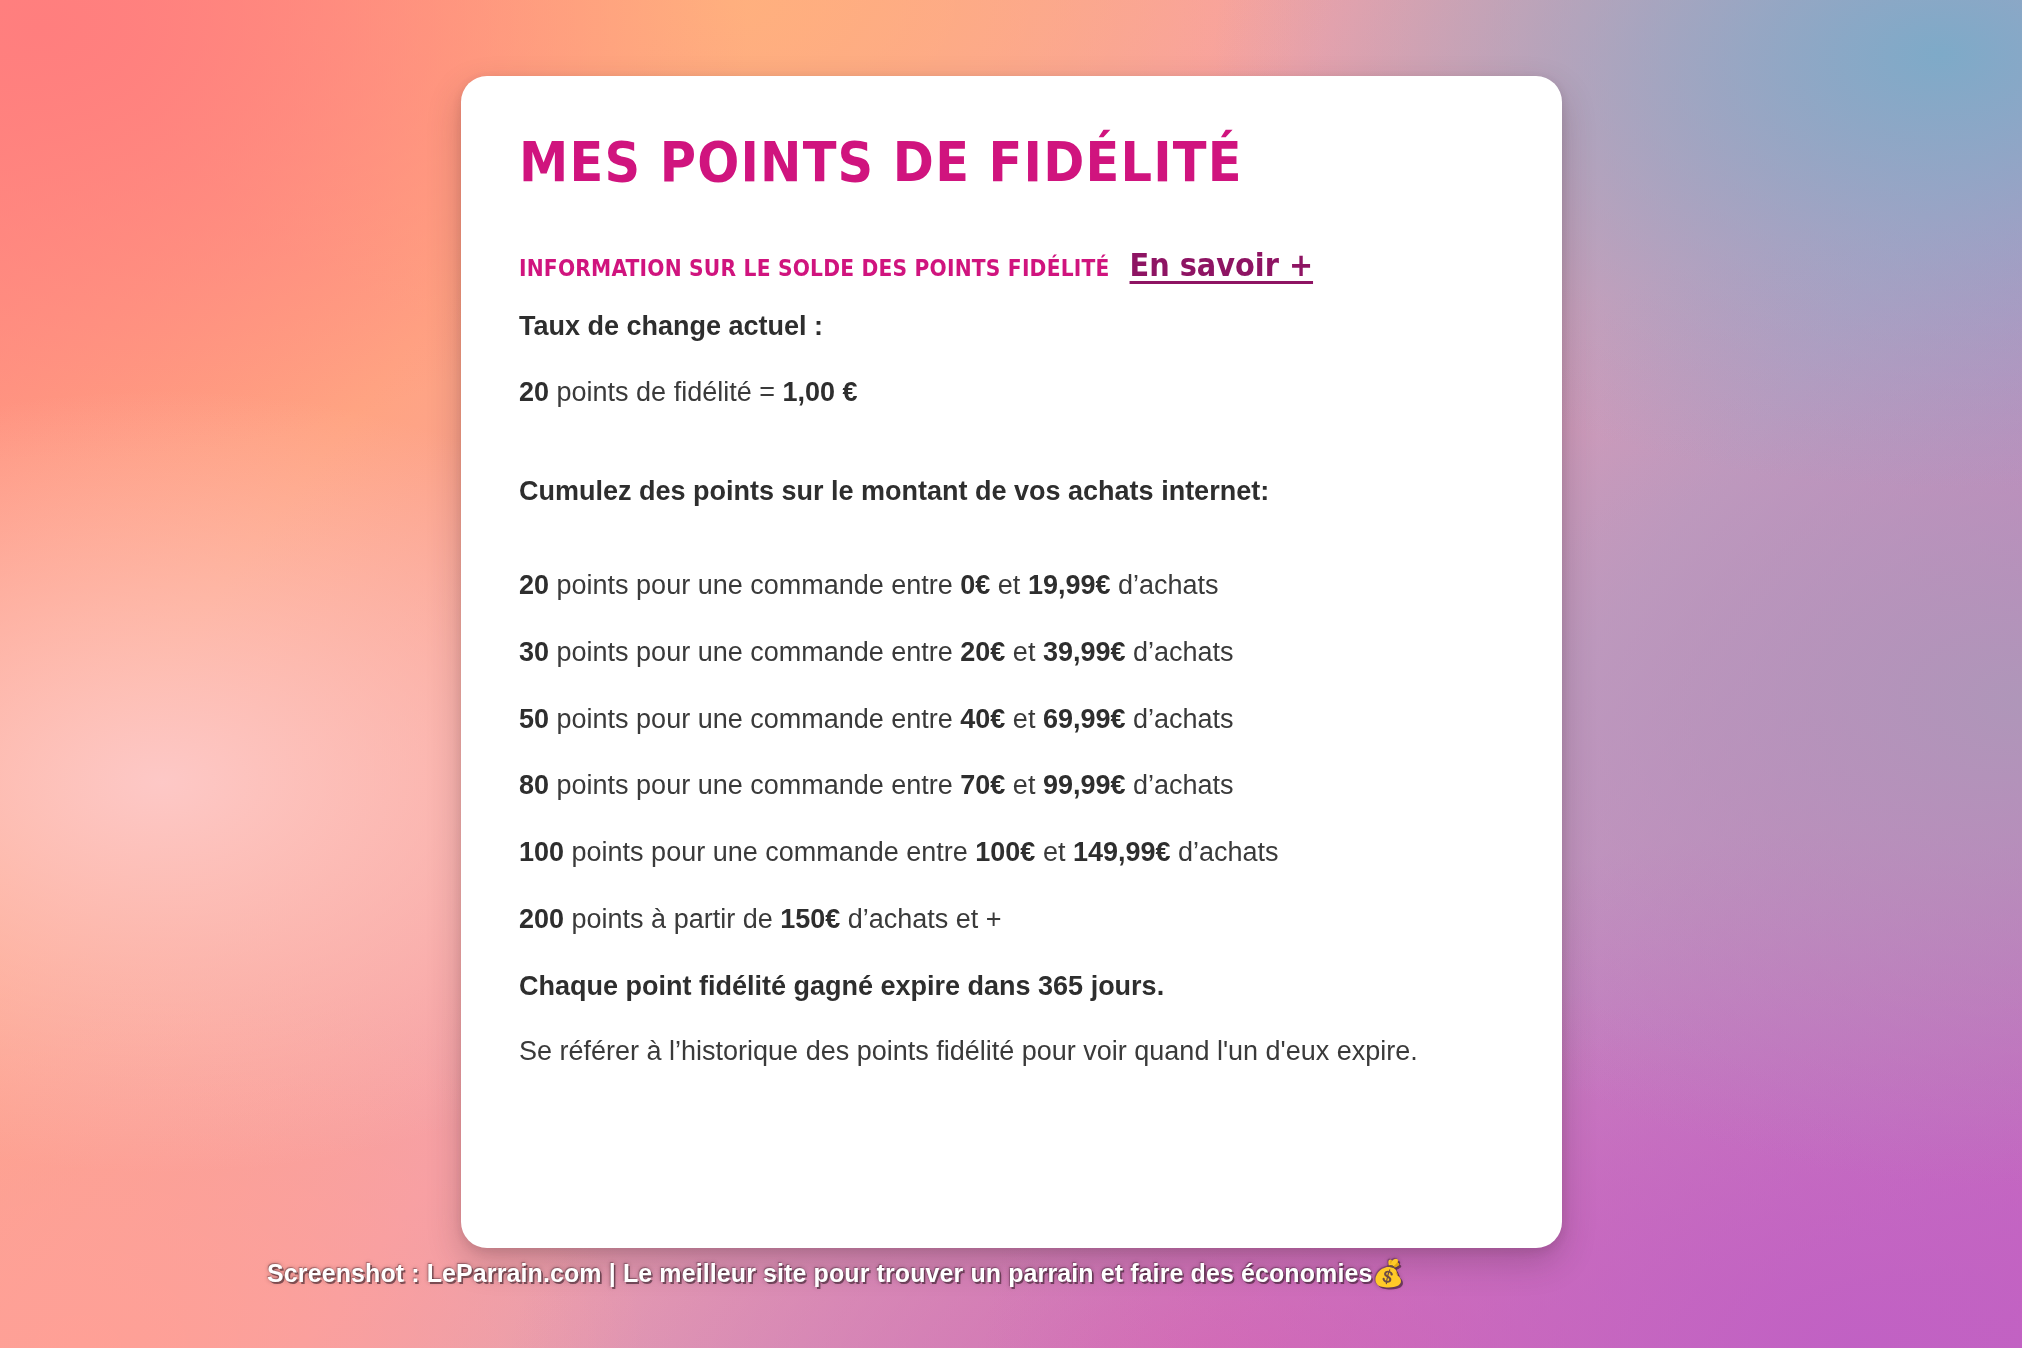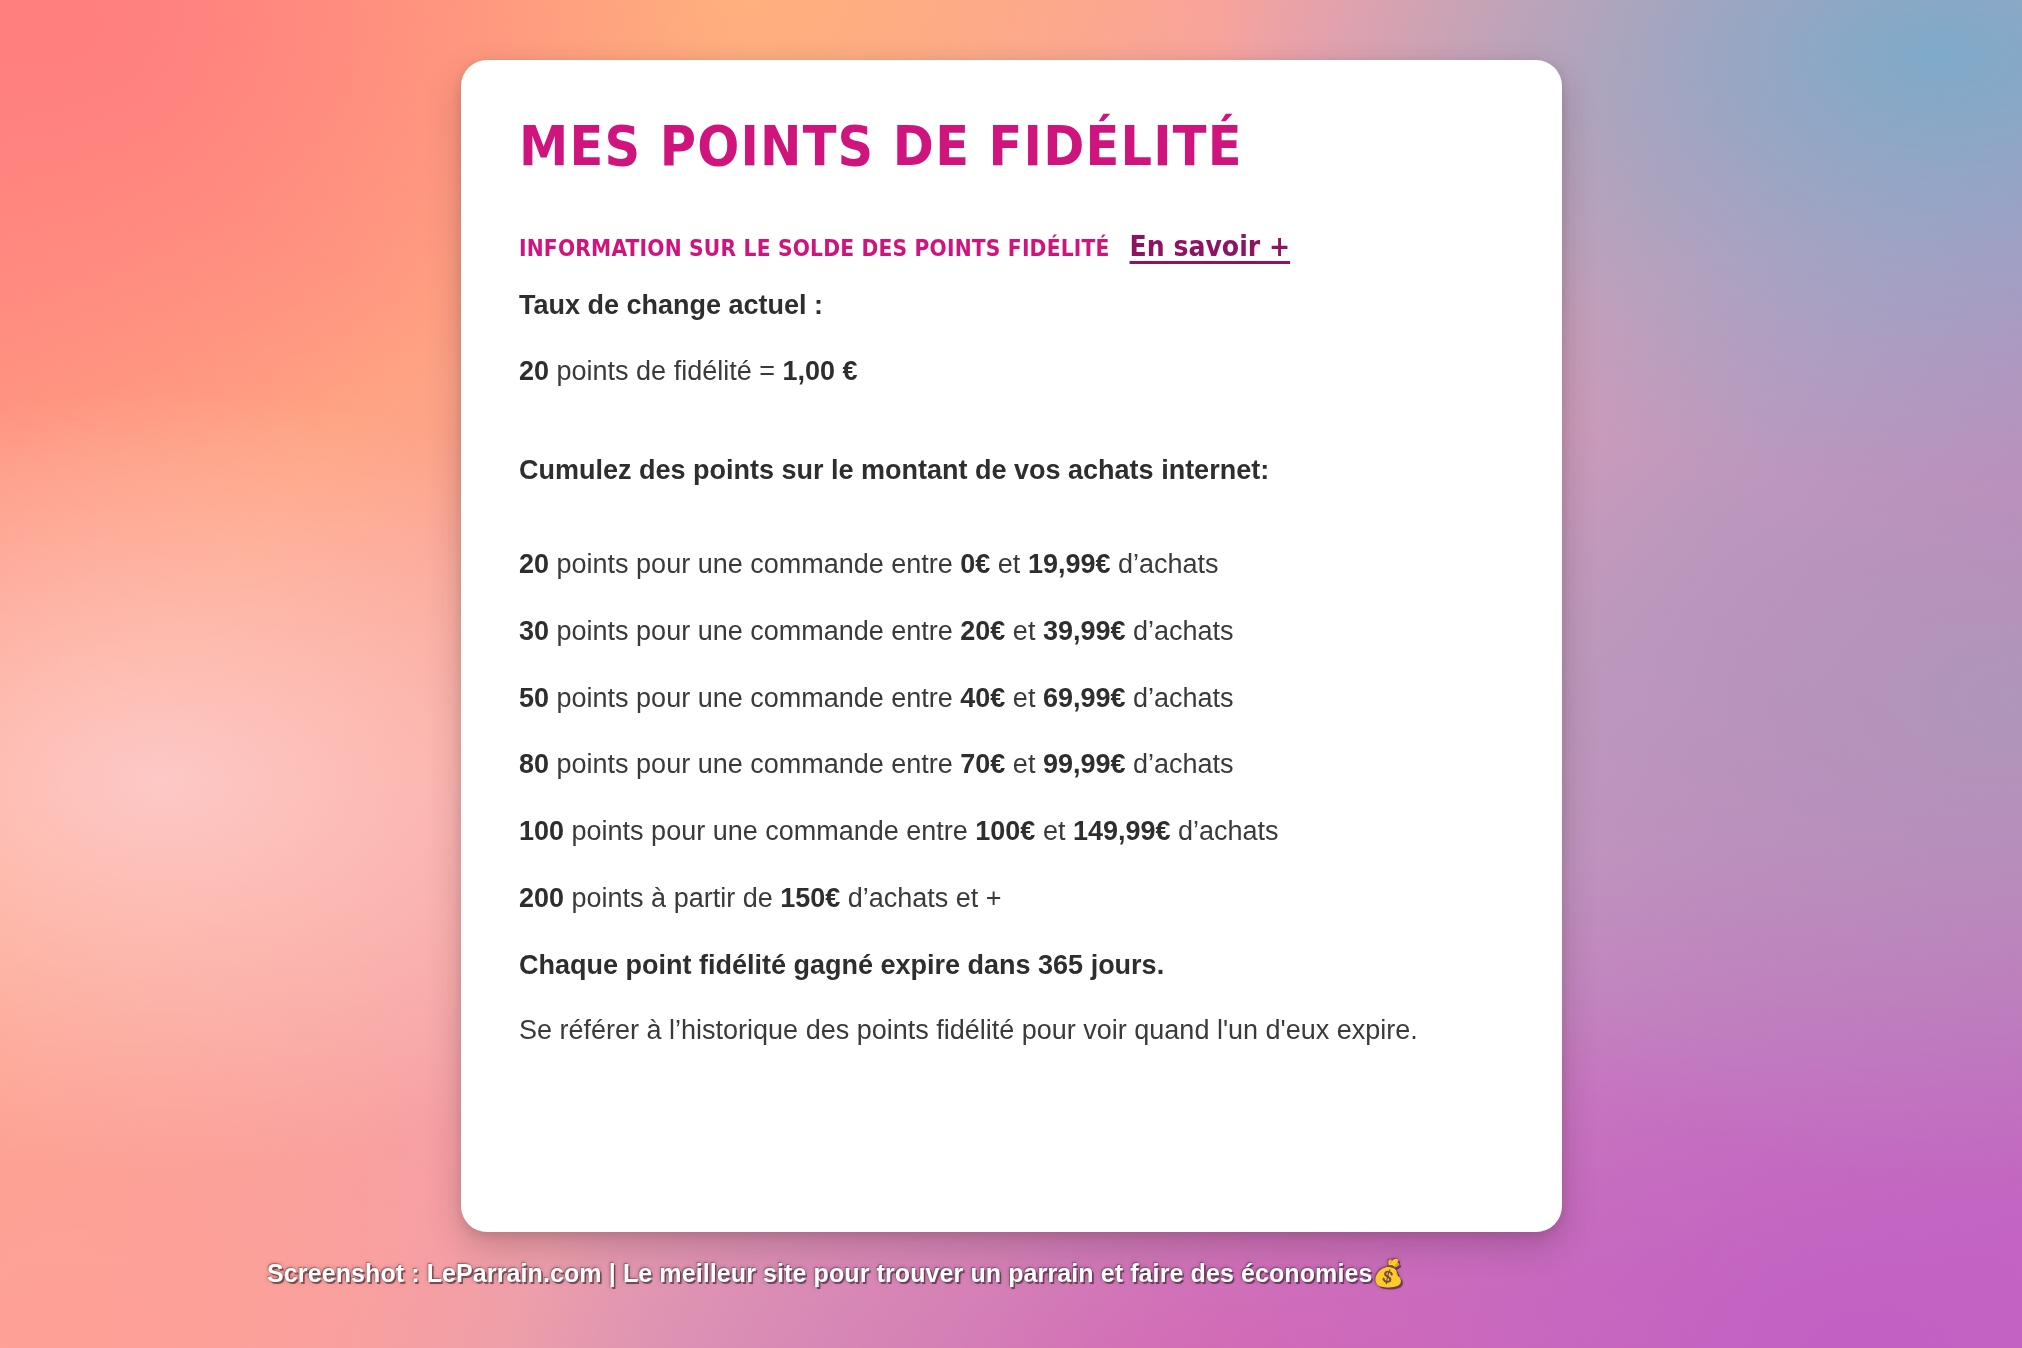--- a/index.html
+++ b/index.html
@@ -29,21 +29,21 @@
       radial-gradient(ellipse 50% 46% at 2% 2%,    rgba(255,126,126,1) 0%, rgba(255,126,126,0) 70%),
       radial-gradient(ellipse 44% 40% at 36% 0%,   rgba(255,176,126,1) 0%, rgba(255,176,126,0) 68%),
       radial-gradient(ellipse 40% 42% at 4% 100%,  rgba(255,160,150,1) 0%, rgba(255,160,150,0) 70%),
       linear-gradient(128deg, #FF8A80 0%, #FFA482 22%, #F5A0A8 44%, #C79AC0 68%, #C967BE 100%);
   }
 
   
   #card {
     position: absolute;
     left: 461px;
-    top: 60px;
+    top: 76px;
     width: 1101px;
     height: 1172px;
     background: #FFFFFF;
     border-radius: 26px;
     box-shadow: 0 14px 34px rgba(60,30,40,0.24), 0 3px 10px rgba(60,30,40,0.12);
     padding: 58px 74px 0 58px;
   }
 
   #page-title {
     font-family: "Liberation Sans Narrow", "DejaVu Sans Condensed", "Liberation Sans", sans-serif;
@@ -71,21 +71,21 @@
     font-size: 22.5px;
     letter-spacing: 0.2px;
     color: #D0147E;
     white-space: nowrap;
   }
 
   #learn-more-link {
     font-family: "Liberation Sans Narrow", "DejaVu Sans Condensed", "Liberation Sans", sans-serif;
     font-stretch: condensed;
     font-weight: bold;
-    font-size: 28px;
+    font-size: 32px;
     color: #8E1463;
     text-decoration: underline;
     text-underline-offset: 5px;
     text-decoration-thickness: 2.5px;
     white-space: nowrap;
     cursor: pointer;
   }
 
   .body-line {
     font-size: 27px;

